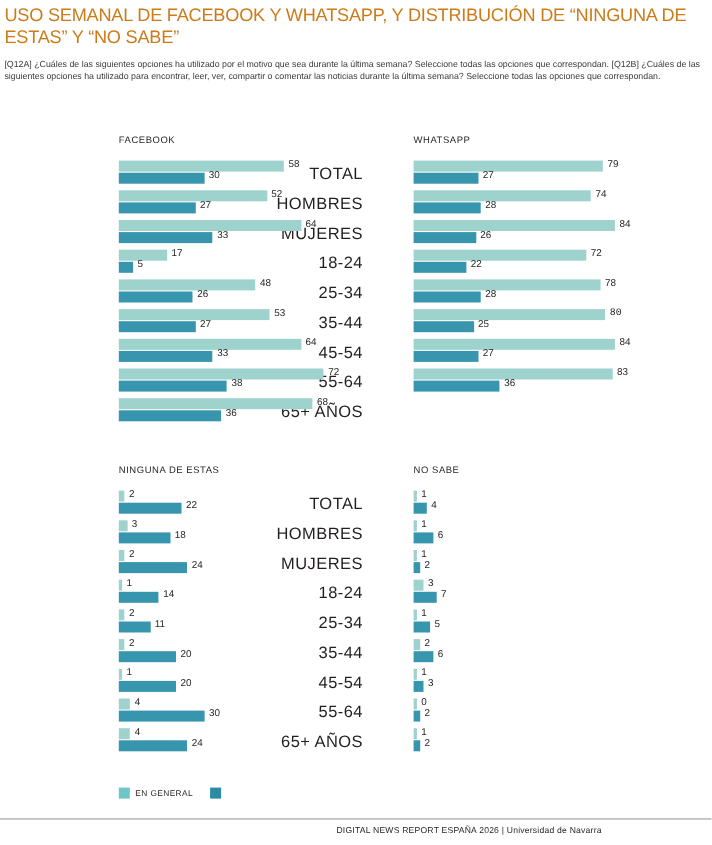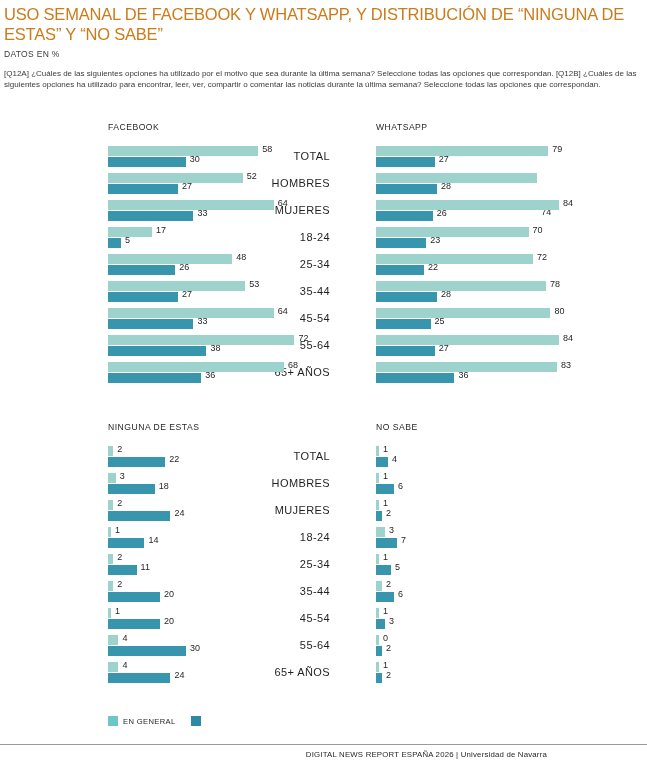--- a/index.html
+++ b/index.html
@@ -56,21 +56,21 @@
   .rows { position: absolute; top: 22px; left: 0; width: 100%; }
   .row {
     position: relative;
     height: 27px;
   }
   .rowlabel {
     position: absolute;
     right: 0; top: 6px;
     width: 96px;
     text-align: right;
-    font-size: 11px;
+    font-size: 15px;
     letter-spacing: 0.4px;
     color: #231f20;
     white-space: nowrap;
   }
   .bars { position: absolute; top: 2px; }
   .chart.left  .bars { left: 108px; }
   .chart.right .bars { left: 46px; }
 
   .barline { position: relative; height: 10px; margin-bottom: 1px; }
   .bar { position: absolute; left: 0; top: 0; height: 10px; }
@@ -106,21 +106,20 @@
     font-size: 7.8px; letter-spacing: 0.2px; color: #231f20; white-space: nowrap;
   }
 </style>
 </head>
 <body>
 
 <div id="page">
 
   <div class="hdr">
     <div class="title">USO SEMANAL DE FACEBOOK Y WHATSAPP, Y DISTRIBUCIÓN DE “NINGUNA DE ESTAS” Y “NO SABE”</div>
-    <div class="subtitle">DATOS EN %</div>
     <div class="question">[Q12A] ¿Cuáles de las siguientes opciones ha utilizado por el motivo que sea durante la última semana? Seleccione todas las opciones que correspondan. [Q12B] ¿Cuáles de las siguientes opciones ha utilizado para encontrar, leer, ver, compartir o comentar las noticias durante la última semana? Seleccione todas las opciones que correspondan.</div>
   </div>
 
   <div class="charts">
     <div class="chart-row">
       <div class="chart left" id="chart-0">
         <div class="chart-title">FACEBOOK</div>
         <div class="rows">
             <div class="row">
               <div class="rowlabel">TOTAL</div>
@@ -253,21 +252,21 @@
                 <div class="barline b1">
                   <div class="bar dark" style="width: 58.86px; background: rgb(55, 149, 174);"></div>
                   <span class="val" style="left: 62.86px;">27</span>
                 </div>
               </div>
             </div>
             <div class="row">
               <div class="bars">
                 <div class="barline b0">
                   <div class="bar light" style="width: 161.32px; background: rgb(158, 210, 205);"></div>
-                  <span class="val" style="left: 165.32px; margin-top: 36px;">74</span>
+                  <span class="val" style="left: 165.32px;">74</span>
                 </div>
                 <div class="barline b1">
                   <div class="bar dark" style="width: 61.04px; background: rgb(55, 149, 174);"></div>
                   <span class="val" style="left: 65.04px;">28</span>
                 </div>
               </div>
             </div>
             <div class="row">
               <div class="bars">
                 <div class="barline b0">
@@ -276,32 +275,20 @@
                 </div>
                 <div class="barline b1">
                   <div class="bar dark" style="width: 56.68px; background: rgb(55, 149, 174);"></div>
                   <span class="val" style="left: 60.68px;">26</span>
                 </div>
               </div>
             </div>
             <div class="row">
               <div class="bars">
                 <div class="barline b0">
-                  <div class="bar light" style="width: 152.6px; background: rgb(158, 210, 205);"></div>
-                  <span class="val" style="left: 156.6px;">70</span>
-                </div>
-                <div class="barline b1">
-                  <div class="bar dark" style="width: 50.14px; background: rgb(55, 149, 174);"></div>
-                  <span class="val" style="left: 54.14px;">23</span>
-                </div>
-              </div>
-            </div>
-            <div class="row">
-              <div class="bars">
-                <div class="barline b0">
                   <div class="bar light" style="width: 156.96px; background: rgb(158, 210, 205);"></div>
                   <span class="val" style="left: 160.96px;">72</span>
                 </div>
                 <div class="barline b1">
                   <div class="bar dark" style="width: 47.96px; background: rgb(55, 149, 174);"></div>
                   <span class="val" style="left: 51.96px;">22</span>
                 </div>
               </div>
             </div>
             <div class="row">
@@ -313,21 +300,21 @@
                 <div class="barline b1">
                   <div class="bar dark" style="width: 61.04px; background: rgb(55, 149, 174);"></div>
                   <span class="val" style="left: 65.04px;">28</span>
                 </div>
               </div>
             </div>
             <div class="row">
               <div class="bars">
                 <div class="barline b0">
                   <div class="bar light" style="width: 174.4px; background: rgb(158, 210, 205);"></div>
-                  <span class="val" style="left: 178.4px;">80</span>
+                  <span class="val" style="left: 178.4px; font-family: Liberation Mono, monospace;">80</span>
                 </div>
                 <div class="barline b1">
                   <div class="bar dark" style="width: 54.5px; background: rgb(55, 149, 174);"></div>
                   <span class="val" style="left: 58.5px;">25</span>
                 </div>
               </div>
             </div>
             <div class="row">
               <div class="bars">
                 <div class="barline b0">

